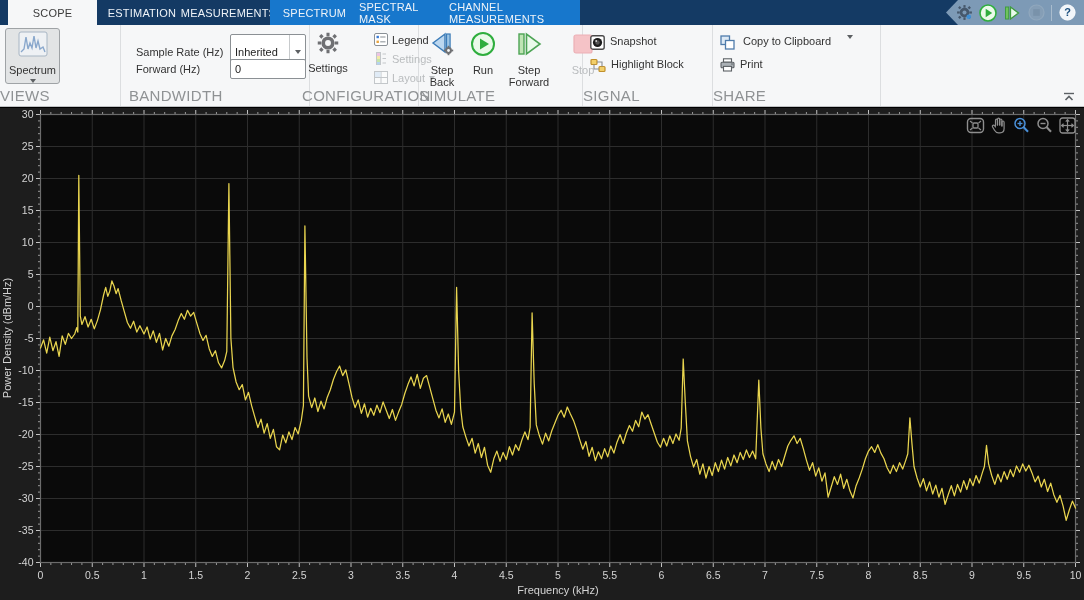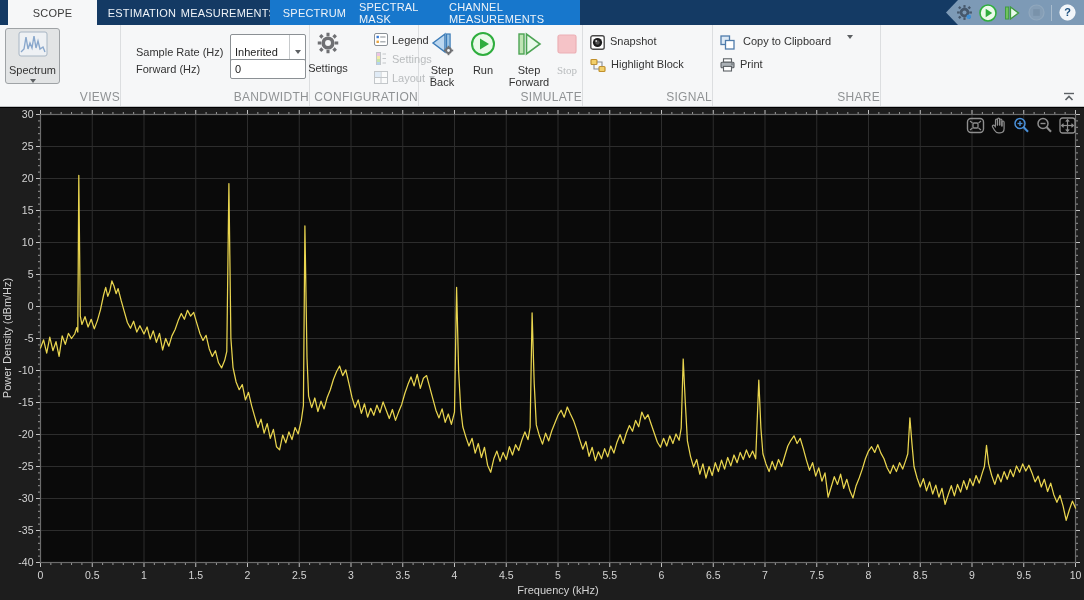--- a/index.html
+++ b/index.html
@@ -21,22 +21,22 @@
   .qab { position:absolute; right:0; top:0; width:138px; height:25px; background:#7d9ab6;
          clip-path:polygon(0 50%, 12px 0, 100% 0, 100% 100%, 12px 100%);
          display:flex; align-items:center; justify-content:flex-end; gap:6px; padding-right:8px; }
   .qab .divider { width:1px; height:16px; background:#a9bccd; }
   .qab-icon { width:18px; height:18px; display:flex; align-items:center; justify-content:center; }
   .qab-icon.disabled { opacity:0.45; }
   
   .ribbon { position:absolute; top:25px; left:0; width:1084px; height:82px; background:#f6f7f8;
             border-bottom:1px solid #bfc1c3; }
   .section { position:absolute; top:0; height:81px; border-right:1px solid #dcdee0; }
-  .section-label { position:absolute; bottom:2px; left:0; right:0; text-align:right;
-                   font-size:12px; color:#8f9294; letter-spacing:0.3px; }
+  .section-label { position:absolute; bottom:2px; left:0; right:0; text-align:left;
+                   font-size:15px; color:#8f9294; letter-spacing:0.3px; }
   .sec-views { left:0; width:121px; }
   .sec-bandwidth { left:129px; width:181px; }
   .sec-configuration { left:302px; width:117px; }
   .sec-simulate { left:419px; width:164px; }
   .sec-signal { left:583px; width:130px; }
   .sec-share { left:713px; width:168px; }
   .big-btn { position:absolute; top:3px; display:flex; flex-direction:column; align-items:center;
              padding-top:2px; border:1px solid transparent; border-radius:3px; cursor:default; }
   .big-btn .lbl { font-size:11px; color:#333; line-height:12px; text-align:center; margin-top:3px; }
   .big-btn.selected { background:#e2e4e5; border-color:#9fa3a6; }
@@ -255,21 +255,21 @@
     </div>
     <div class="big-btn" style="left:86px; width:48px;">
       <span>
         <svg width="26" height="26" viewBox="0 0 26 26">
           <rect x="3" y="3" width="5" height="20" fill="#bfe4b4" stroke="#4da455" stroke-width="1.4"></rect>
           <polygon points="10.5,3 10.5,23 24,13" fill="#eafaea" stroke="#4da455" stroke-width="1.6"></polygon>
         </svg>
       </span>
       <span class="lbl">Step Forward</span>
     </div>
-    <div class="big-btn disabled" style="left:134px; width:28px;font-family:Liberation Serif, serif;">
+    <div class="big-btn disabled" style="left:150px; width:28px;">
       <span>
         <svg width="24" height="26" viewBox="0 0 24 26">
           <rect x="3" y="4" width="18" height="18" rx="2" fill="#f5c3c7" stroke="#ecb0b5" stroke-width="1.2"></rect>
         </svg>
       </span>
       <span class="lbl">Stop</span>
     </div>
     <div class="section-label">SIMULATE</div>
   </div>
 

